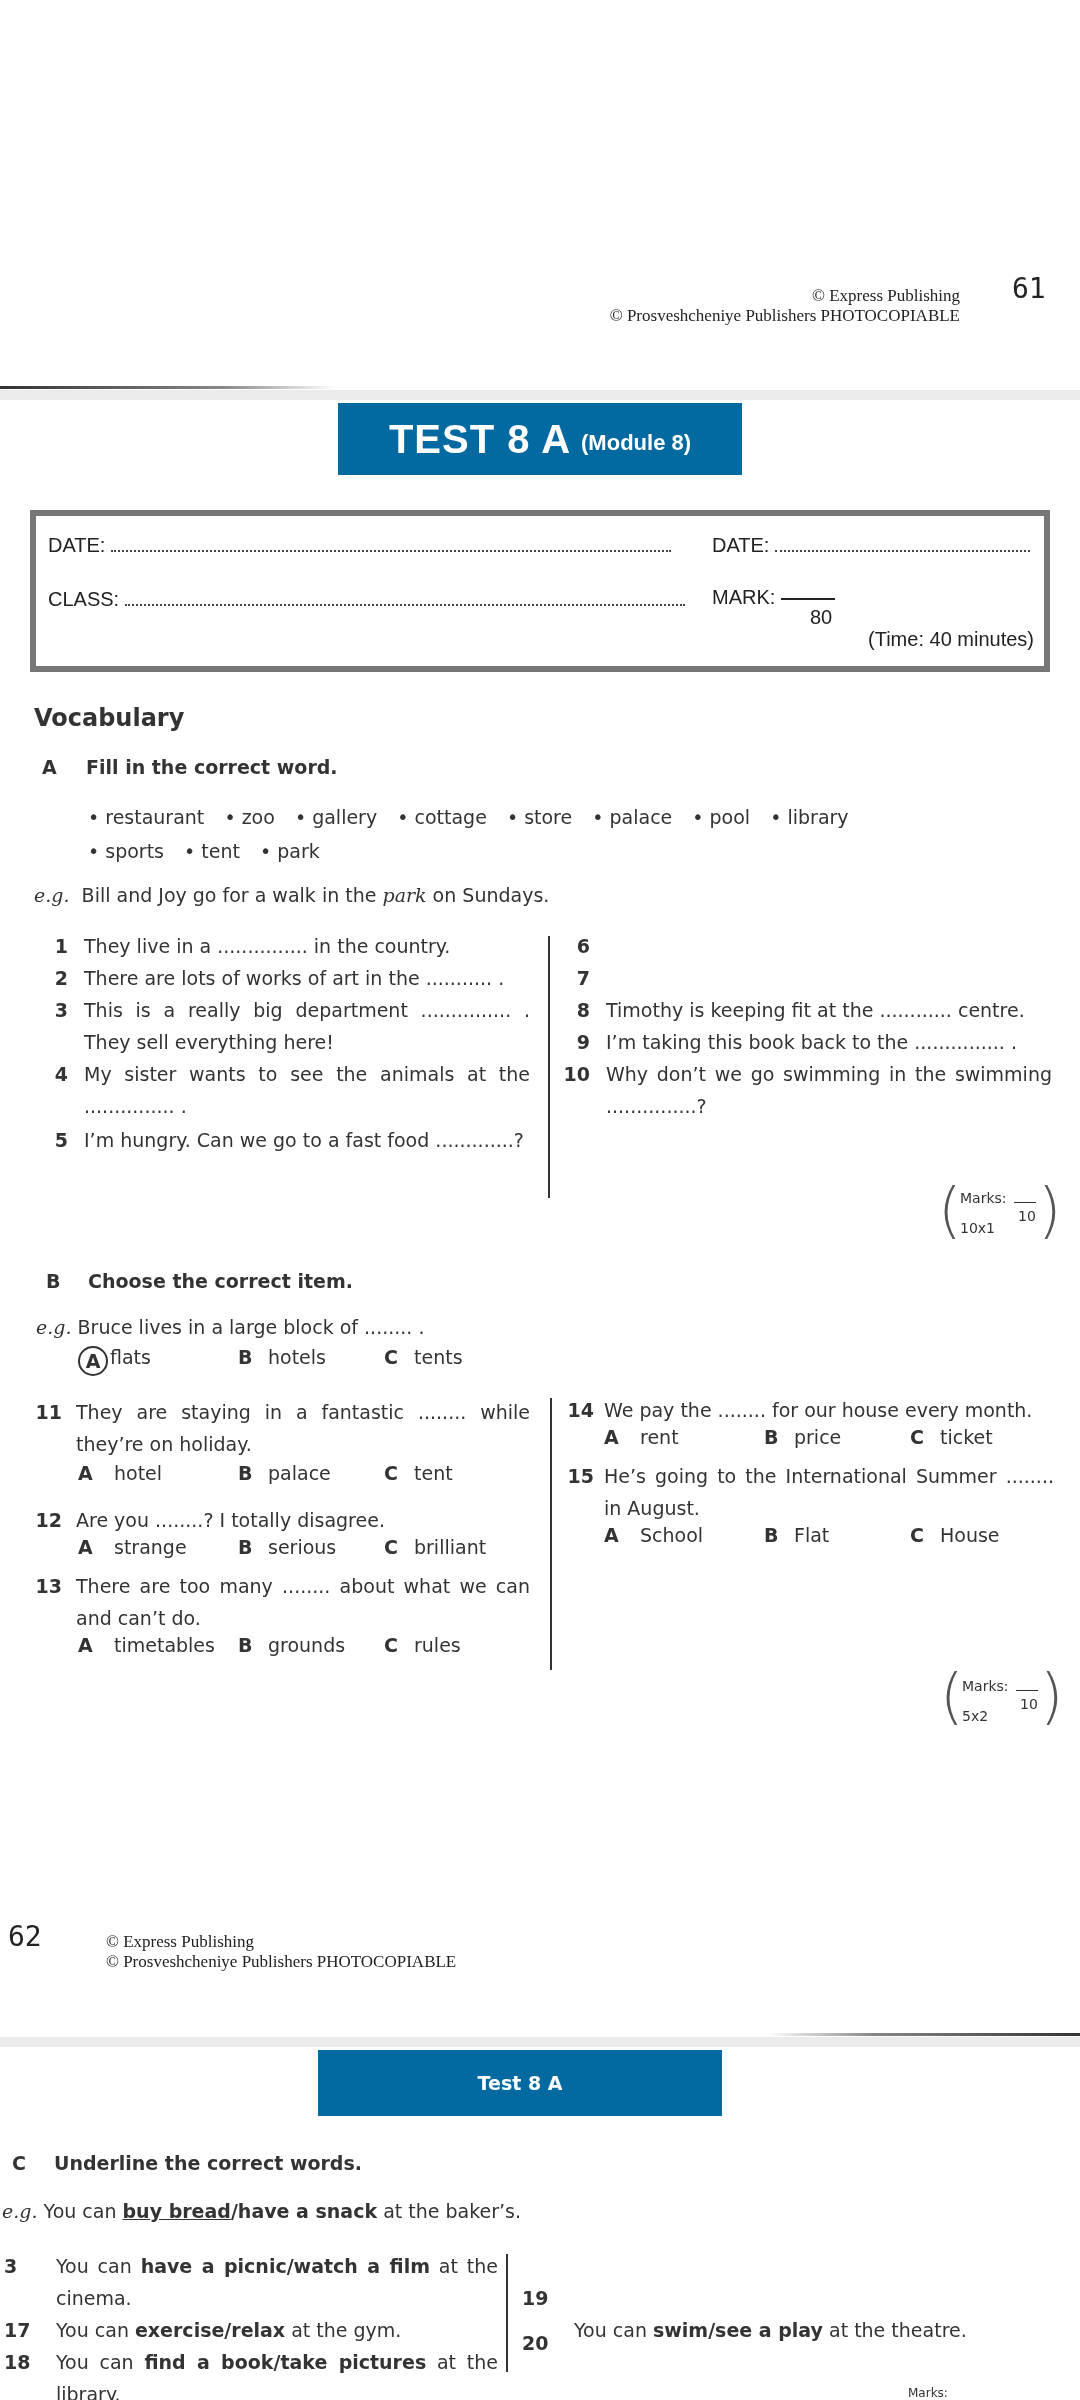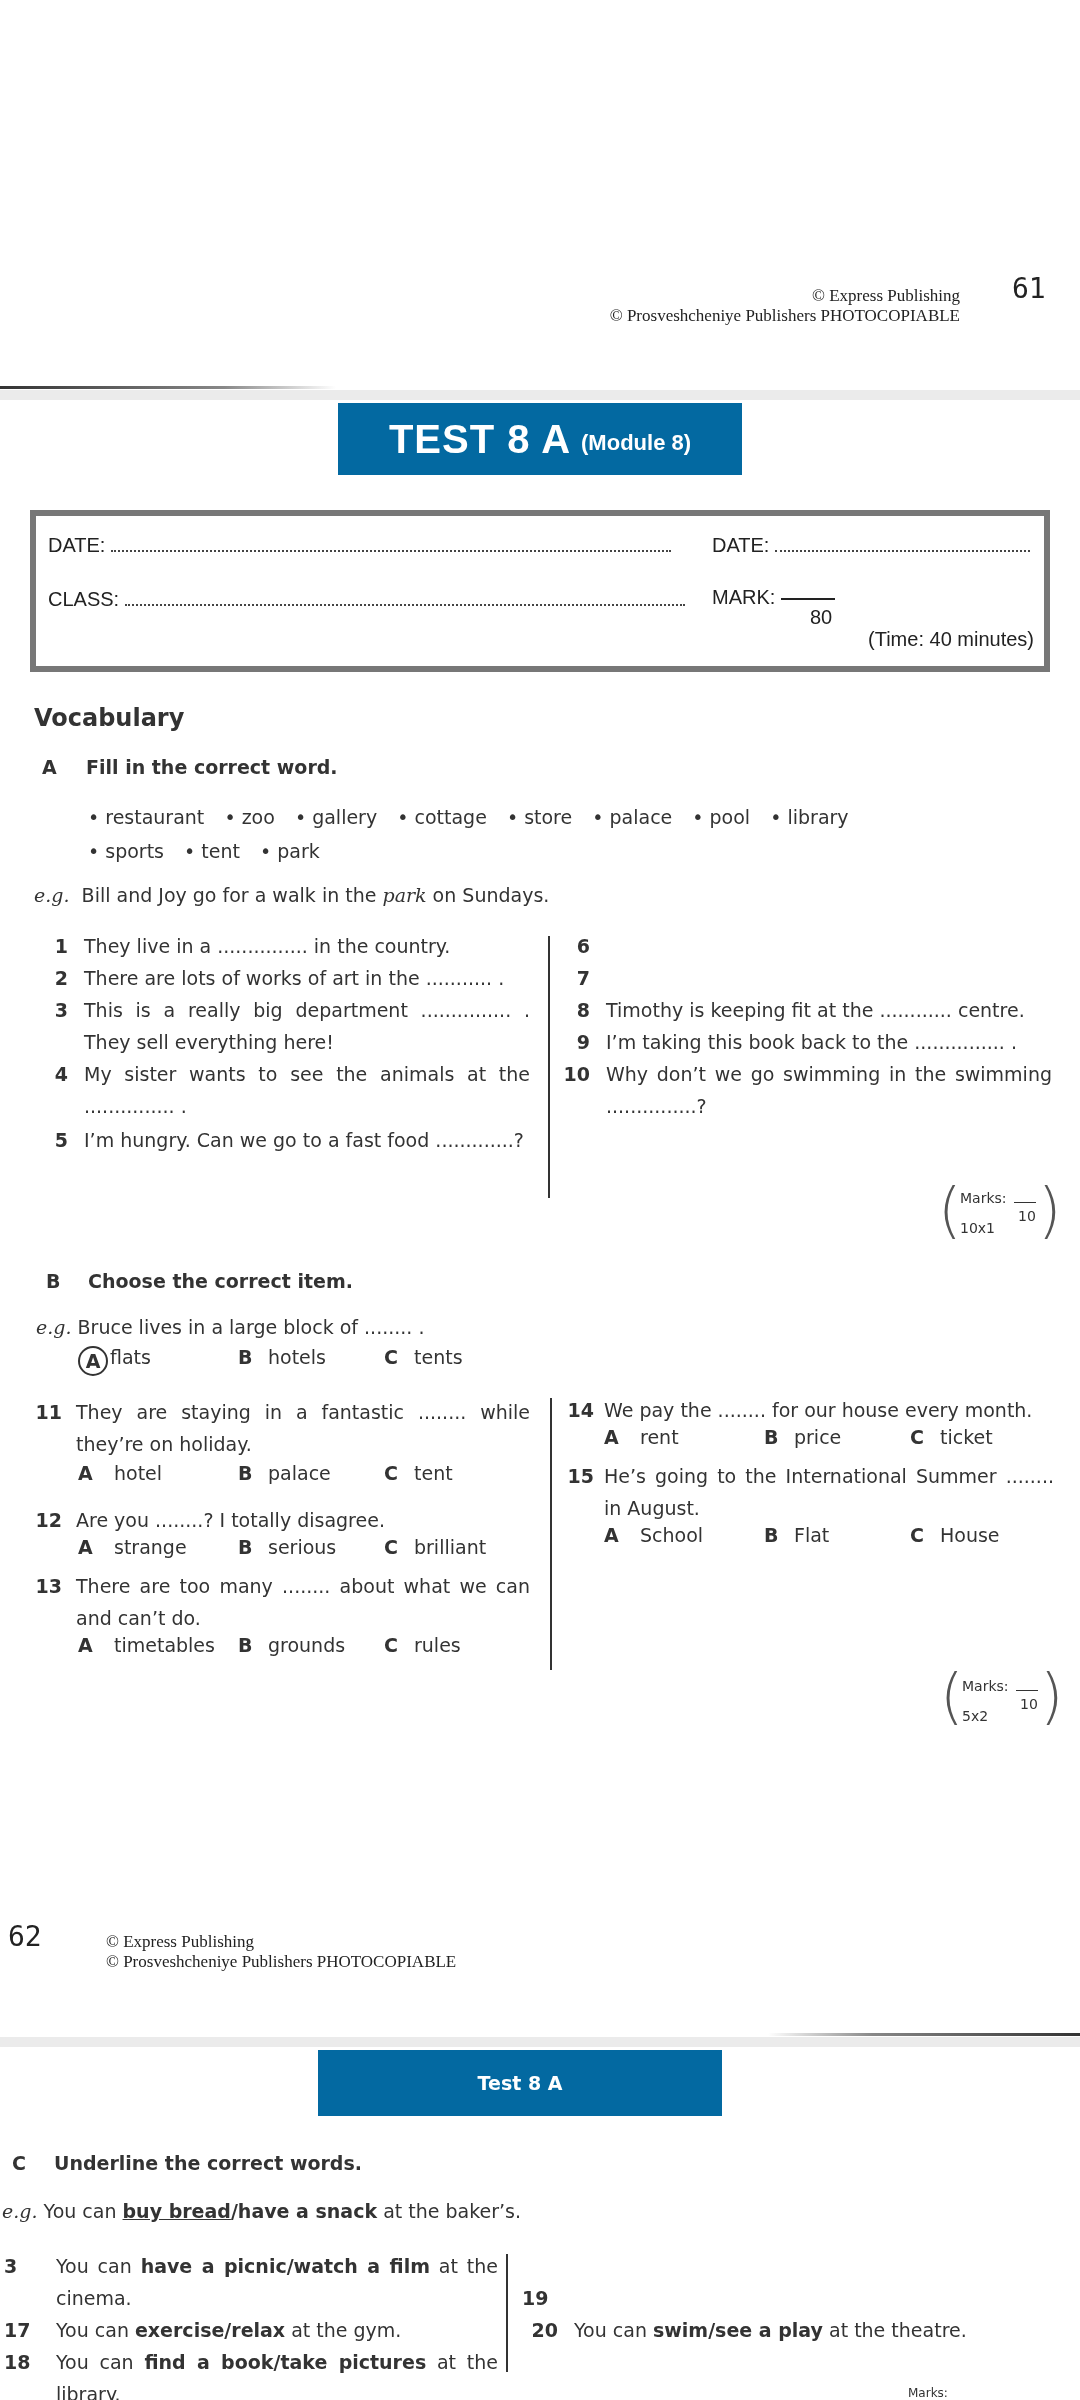--- a/index.html
+++ b/index.html
@@ -330,20 +330,20 @@
       <span class="num" style="text-align:left; width:36px; margin-right:16px;">18</span>
       <span class="txt"><span>You can</span> <b>find a book/take pictures</b> <span>at the library.</span></span>
     </div>
 </div>
 <div class="abs vdivider" style="left:506px; top:2254px; height:118px;"></div>
 <div class="abs" style="left:522px; top:2282px; width:500px;">
   <div class="item">
       <span class="num" style="text-align:left; width:36px; margin-right:16px;">19</span>
     </div>
   <div class="item">
-      <span class="num" style="text-align:right; width:36px; margin-right:16px;">20</span>
+      <span class="num" style="text-align:left; width:36px; margin-right:16px;margin-top:13px;">20</span>
       <span class="txt"><span>You can</span> <b>swim/see a play</b> <span>at the theatre.</span></span>
     </div>
 </div>
 
 <div class="abs" style="left:900px; top:2380px; width:120px; height:20px; overflow:hidden;">
   <span class="abs" style="left:8px; top:6px; font-size:12px; color:#333;">Marks:</span>
 </div>
 
 </body></html>

